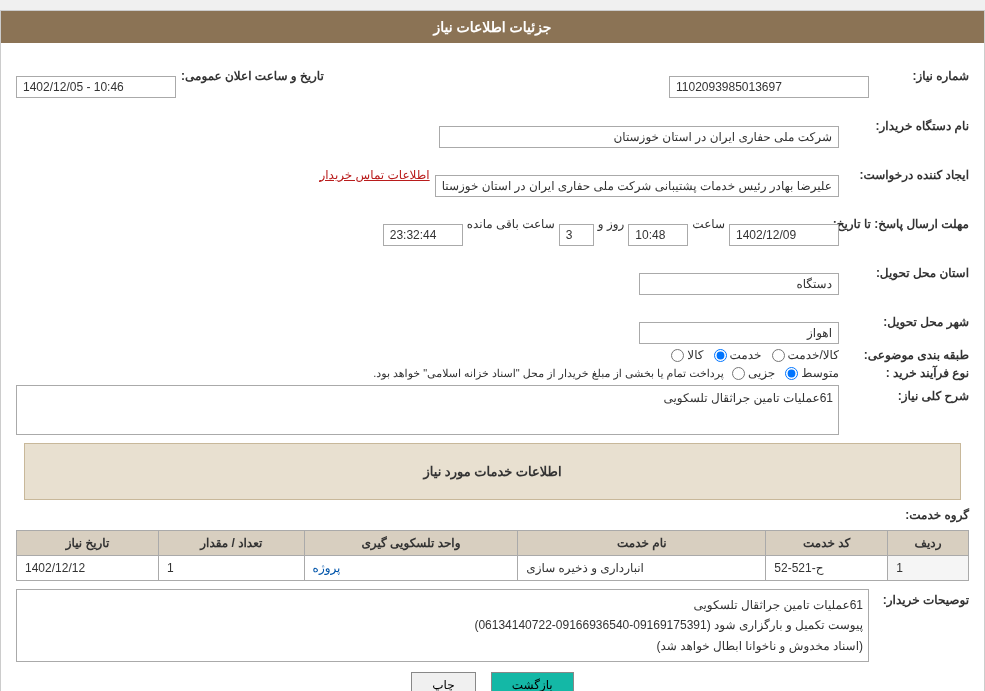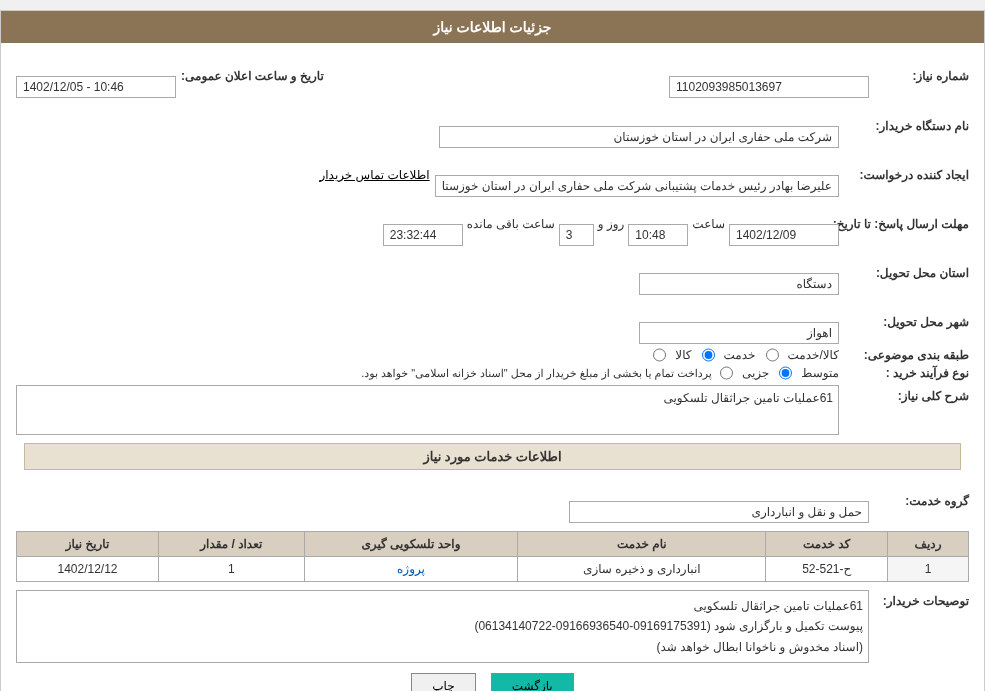--- a/index.html
+++ b/index.html
@@ -33,54 +33,55 @@
       white-space: nowrap;
       text-align: right;
       width: 130px;
     }
     .section-header {
       background: #e8e0d0;
       border: 1px solid #c8b89a;
       text-align: center;
       font-weight: bold;
       font-size: 13px;
-      padding: 5px;
+      padding: 20px;
       margin: 8px 8px;
     }
     .link-blue {
-      color: #000000;
+      color: #b91c1c;
       text-decoration: underline;
       cursor: pointer;
     }
     .radio-group {
       display: flex;
       align-items: center;
       gap: 10px;
       flex-direction: row-reverse;
     }
     .radio-item {
       display: flex;
-      gap: 9px;
+      align-items: center;
+      gap: 3px;
     }
     .data-grid {
       width: 100%;
       border-collapse: collapse;
       margin: 8px 0;
     }
     .data-grid th {
       background: #d8cfc0;
       border: 1px solid #aaa;
       padding: 5px 8px;
       text-align: center;
       font-weight: bold;
     }
     .data-grid td {
       border: 1px solid #aaa;
       padding: 5px 8px;
-      text-align: center;
+      text-align: left;
     }
     .data-grid td:first-child {
       background: #f5f5f5;
     }
     .button-row {
       display: flex;
       justify-content: center;
       gap: 15px;
       margin-top: 10px;
       margin-bottom: 10px;
@@ -219,21 +220,20 @@
       </div>
     </div>
     <div style="margin-bottom:5px;"></div>
 
     <div class="section-header">
       <span>اطلاعات خدمات مورد نیاز</span>
     </div>
 
     <div class="field-row">
       <span class="label-cell" style="width:100px;">گروه خدمت:</span>
-      <span class="inline-box" style="min-width:300px;">حمل و نقل و انبارداری</span>
     </div>
     <div style="margin-bottom:5px;"></div>
 
     <table class="data-grid">
       <thead>
         <tr>
           <th>ردیف</th>
           <th>کد خدمت</th>
           <th>نام خدمت</th>
           <th>واحد تلسکویی گیری</th>

